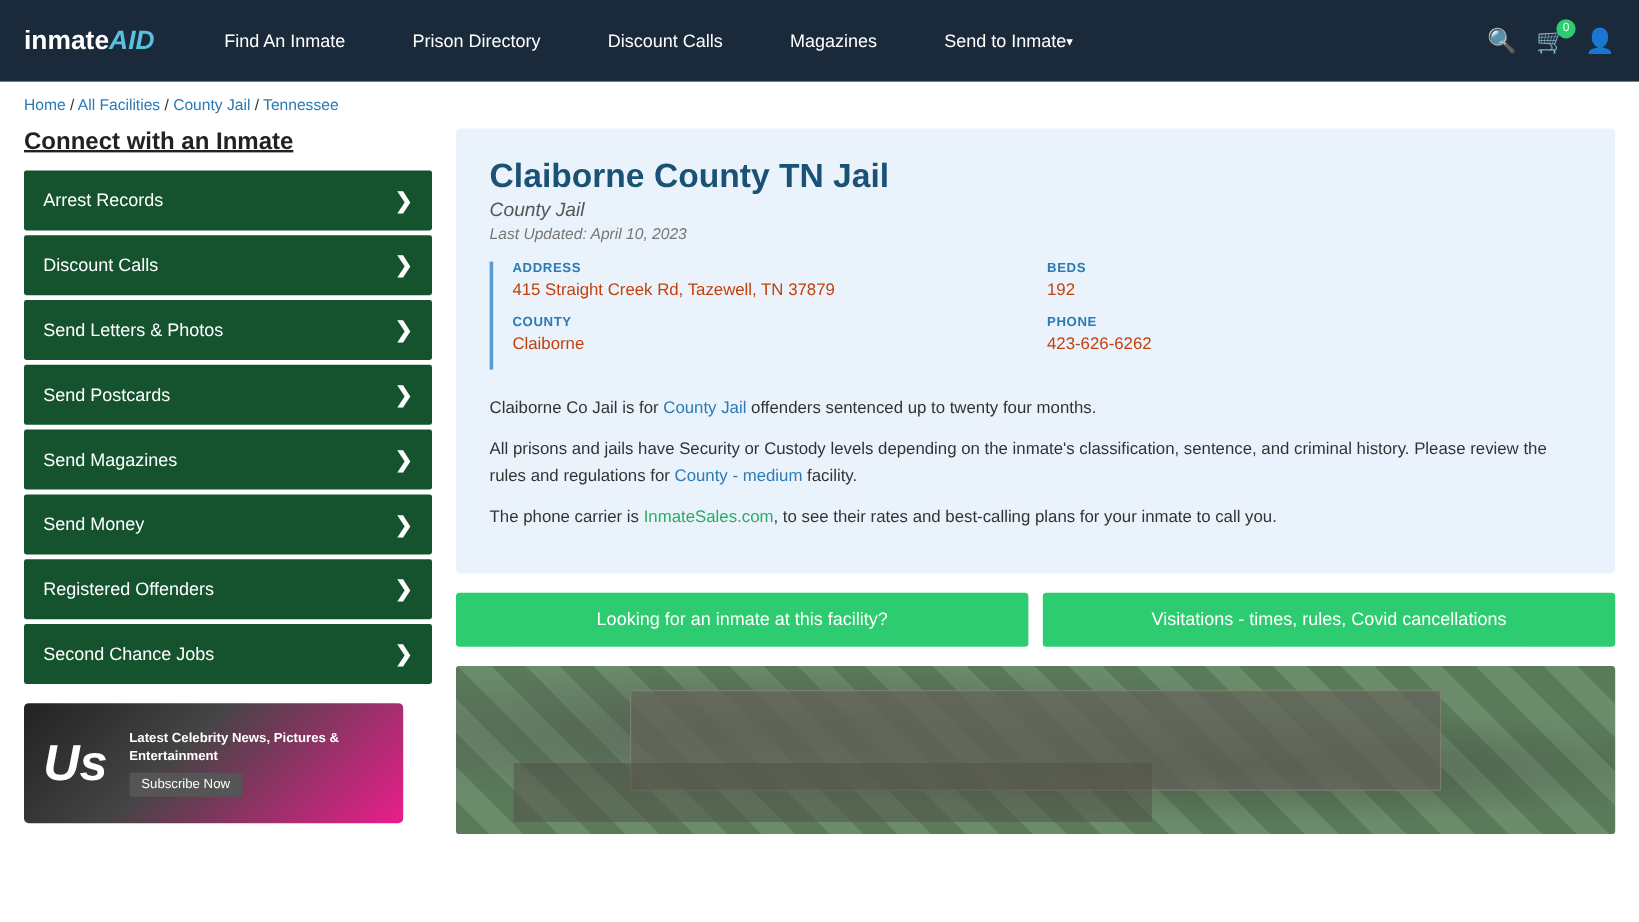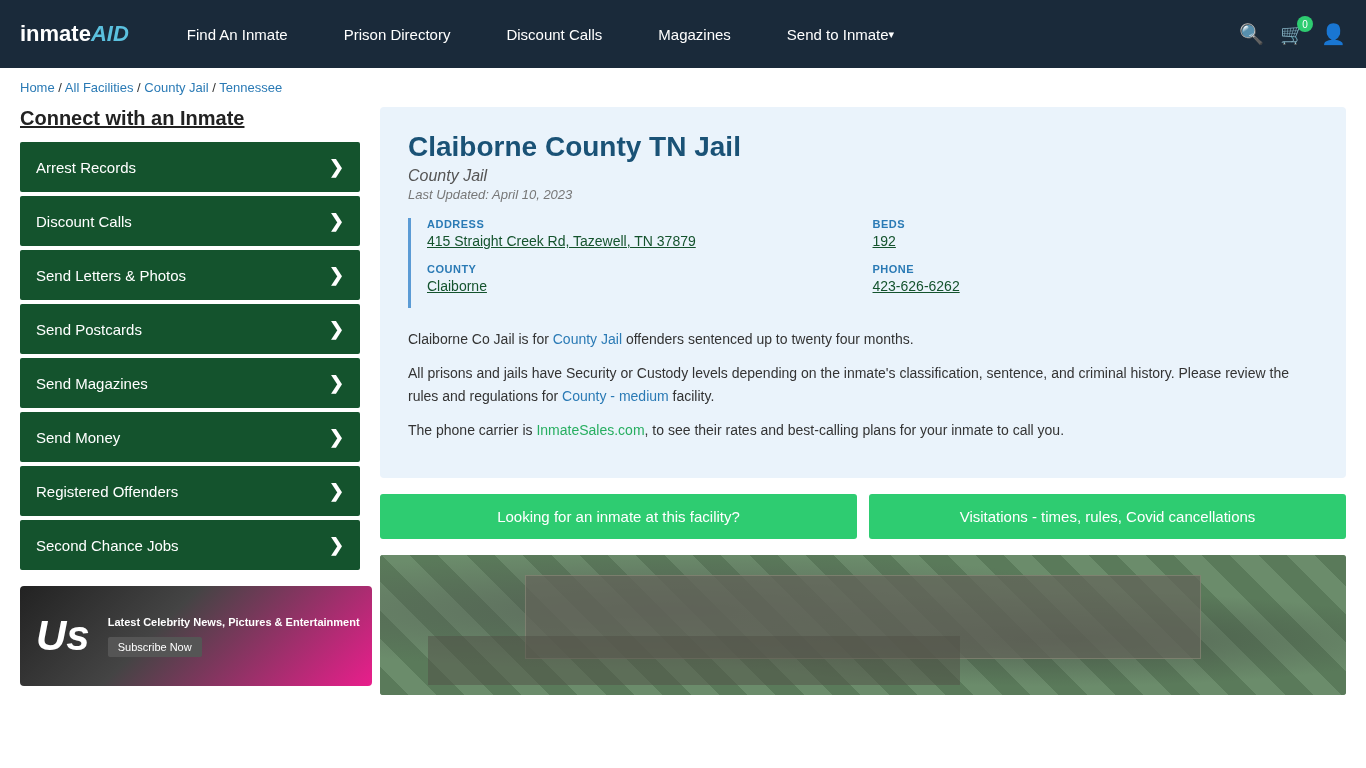--- a/index.html
+++ b/index.html
@@ -116,21 +116,21 @@
       font-size: 15px;
       font-weight: 500;
     }
     .sidebar-arrow {
       color: white;
       font-size: 18px;
       font-weight: bold;
     }
     .sidebar-ad {
       margin-top: 16px;
-      width: 352px;
+      width: 316px;
       height: 100px;
       background: linear-gradient(135deg, #222 0%, #444 40%, #e91e8c 100%);
       border-radius: 4px;
       overflow: hidden;
       display: flex;
       align-items: center;
       position: relative;
     }
     .ad-us-logo {
       font-size: 42px;
@@ -202,22 +202,21 @@
     .info-label {
       font-size: 11px;
       color: #2a7ab5;
       font-weight: bold;
       letter-spacing: 0.5px;
       text-transform: uppercase;
       margin-bottom: 3px;
     }
     .info-value {
       font-size: 14px;
-      color: #14532d;
-      text-decoration: underline;
+      color: #c2410c;
     }
     .facility-description p {
       font-size: 14px;
       color: #333;
       margin-bottom: 12px;
       line-height: 1.6;
     }
     .facility-description a {
       color: #2a7ab5;
       text-decoration: none;

